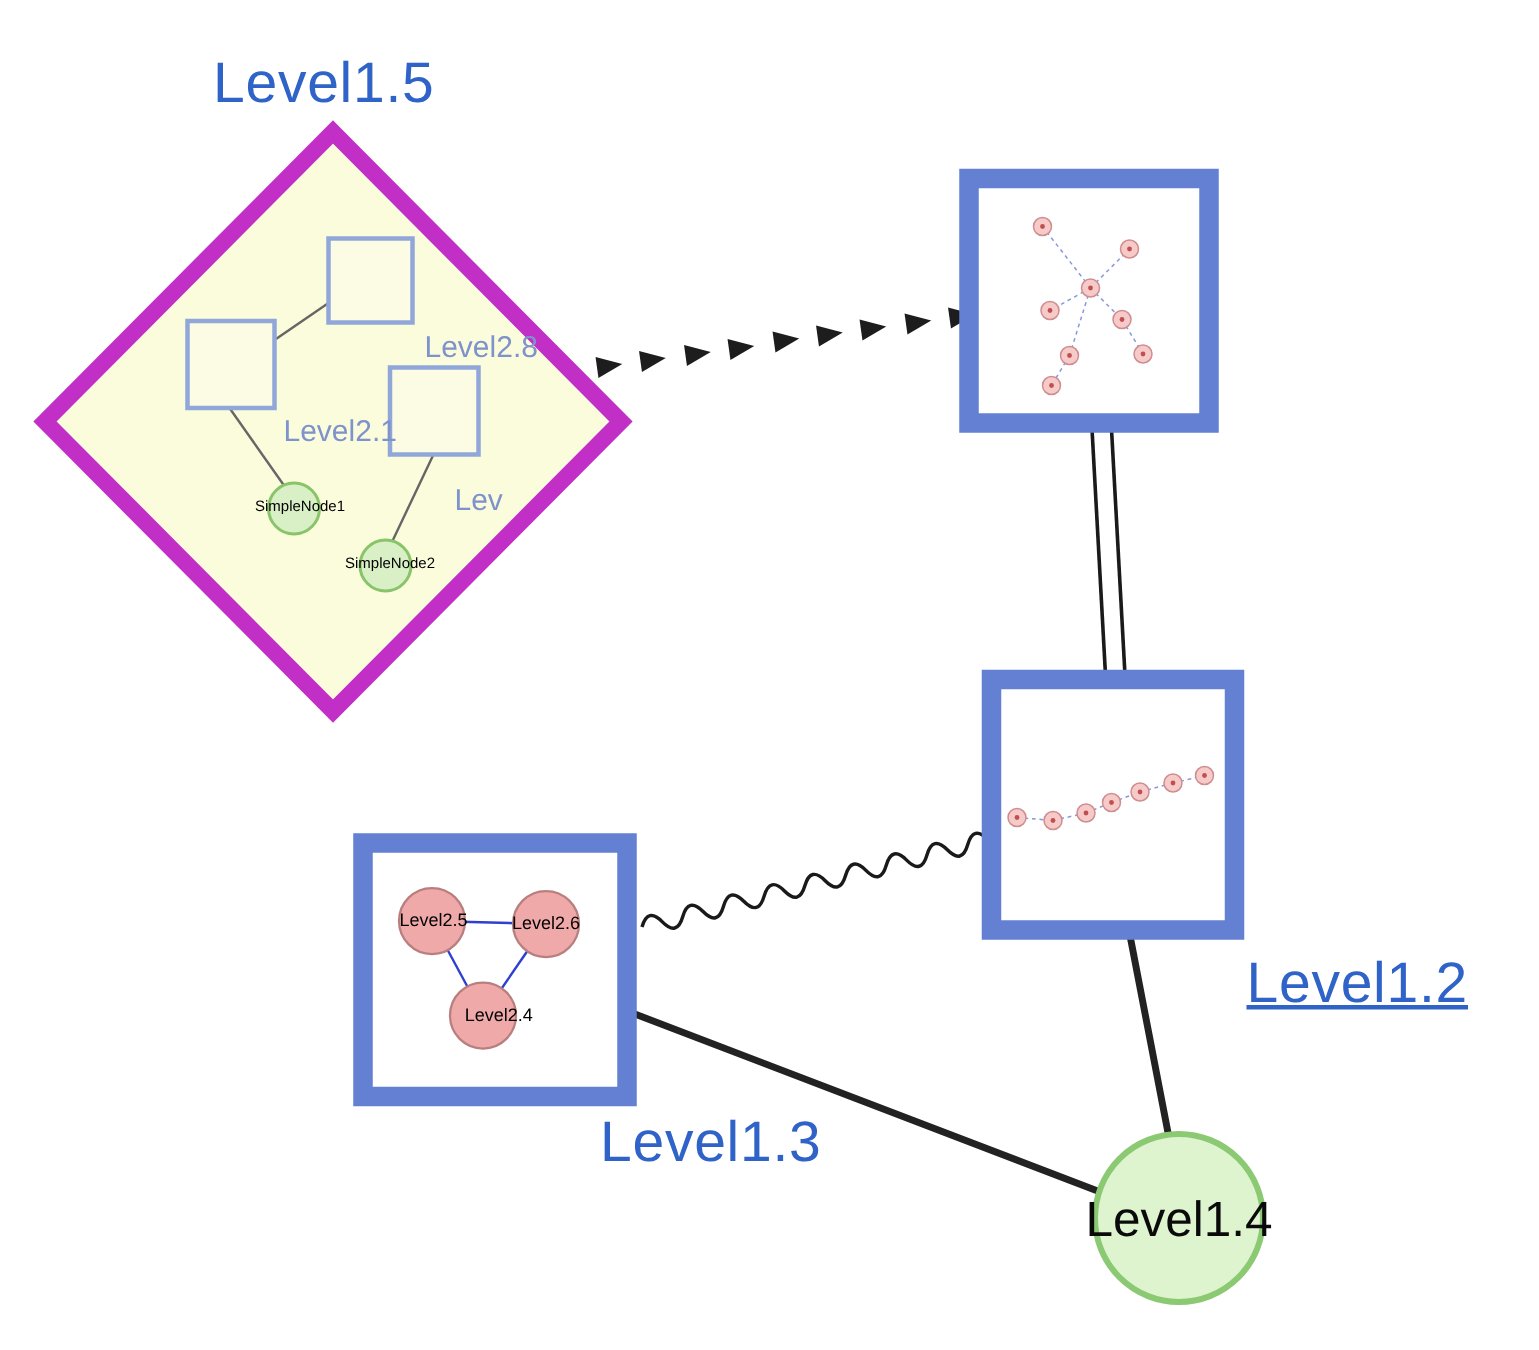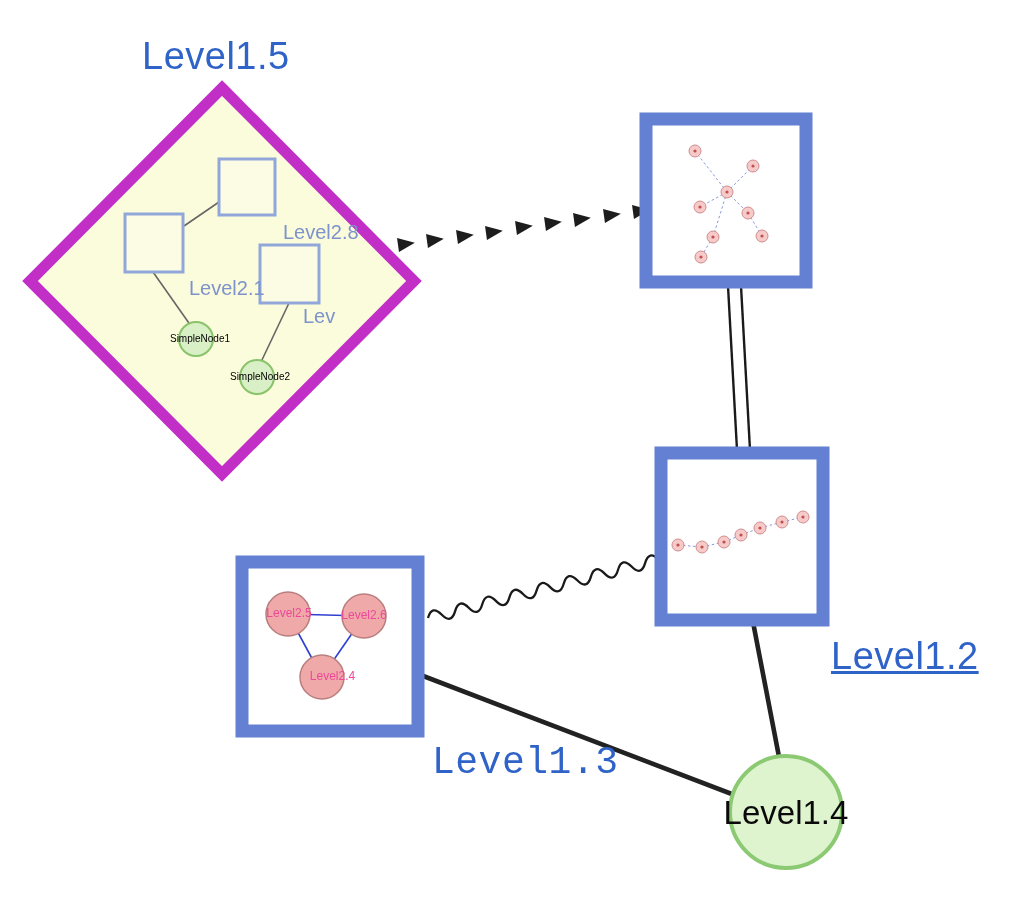--- a/index.html
+++ b/index.html
@@ -10,21 +10,21 @@
     position:relative; overflow:hidden;
   }
   .canvas { position:relative; width:1026px; height:900px; background:#fff; }
   svg.layer { position:absolute; left:0; top:0; }
 
   .lbl { position:absolute; white-space:nowrap; line-height:1.1; }
   .lbl-big { font-size:38px; color:#2f63c8; letter-spacing:0.5px; }
   .lbl-big-black { font-size:33px; color:#0a0a0a; }
   .lbl-inner-blue { font-size:20px; color:#7e92cc; }
   .lbl-simple { font-size:10px; color:#000000; }
-  .lbl-pink { font-size:12px; color:#ec4899; }
+  .lbl-pink { font-size:12px; color:#000000; }
   .centered { transform:translate(-50%,-50%); }
 </style>
 </head>
 <body>
 
 <div class="canvas">
 
   <svg class="layer" width="1026" height="900" viewBox="0 0 1026 900">
     <defs>
       <path id="ah" d="M0,-7 L17,0 L0,7 Z" fill="#1d1d1d"></path>
@@ -150,27 +150,27 @@
     <circle cx="322" cy="677" r="22" fill="#f0a9a9" stroke="#b97f7f" stroke-width="1.5"></circle>
 
     <circle cx="786" cy="812" r="56" fill="#def4cf" stroke="#8cc973" stroke-width="4"></circle>
   </svg>
 
   <div class="lbl lbl-big" style="left:142px; top:36px;">Level1.5</div>
 
 
   <div class="lbl lbl-big" style="left:831px; top:636px;text-decoration:underline;">Level1.2</div>
 
-  <div class="lbl lbl-big" style="left:432px; top:742px;font-family:Liberation Mono, monospace;">Level1.3</div>
+  <div class="lbl lbl-big" style="left:400px; top:742px;">Level1.3</div>
 
   <div class="lbl lbl-big-black centered" style="left:786px; top:813px;">Level1.4</div>
 
   <div class="lbl lbl-inner-blue" style="left:283px; top:221px;">Level2.8</div>
   <div class="lbl lbl-inner-blue" style="left:189px; top:277px;">Level2.1</div>
-  <div class="lbl lbl-inner-blue" style="left:303px; top:305px;">Lev</div>
+  <div class="lbl lbl-inner-blue" style="left:303px; top:323px;">Lev</div>
 
   <div class="lbl lbl-simple centered" style="left:200px; top:338px;">SimpleNode1</div>
   <div class="lbl lbl-simple centered" style="left:260px; top:376px;text-align:center;">SimpleNode2</div>
 
   <div class="lbl lbl-pink centered" style="left:289px; top:614px;">Level2.5</div>
   <div class="lbl lbl-pink centered" style="left:364px; top:616px;">Level2.6</div>
   <div class="lbl lbl-pink centered" style="left:322px; top:677px;padding-left:21px;">Level2.4</div>
 
 </div>
 

